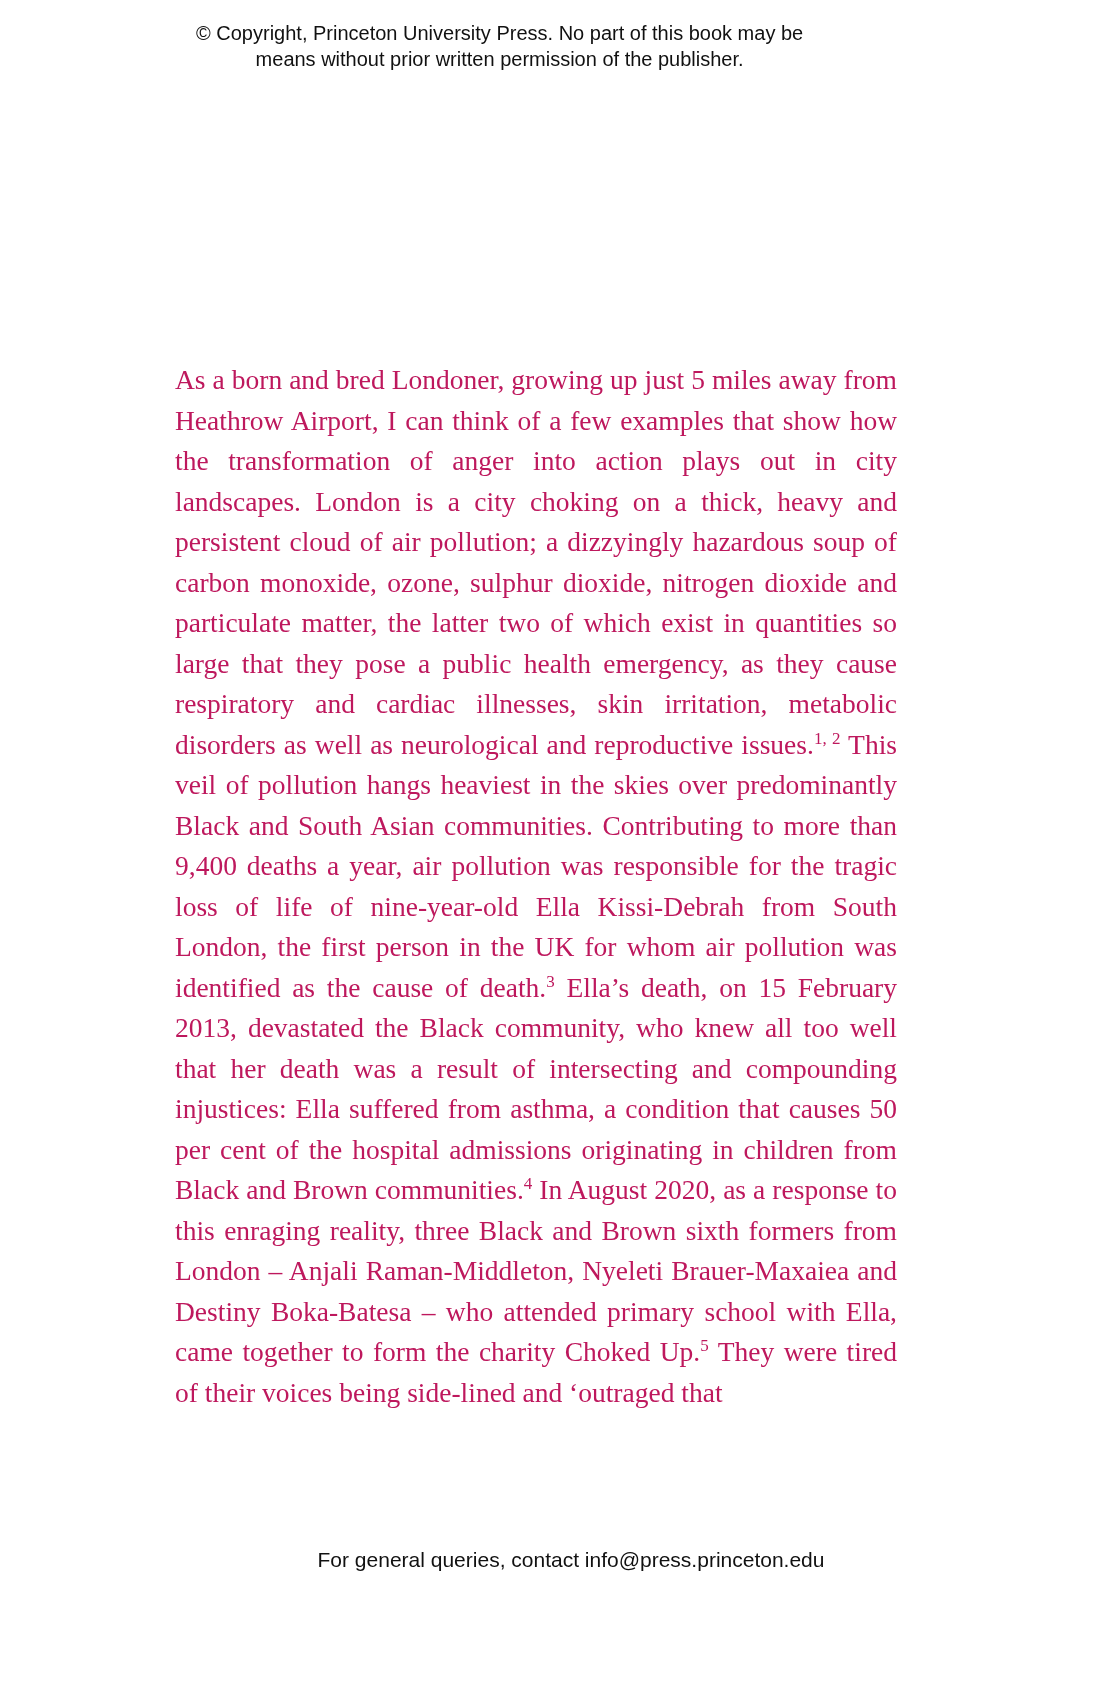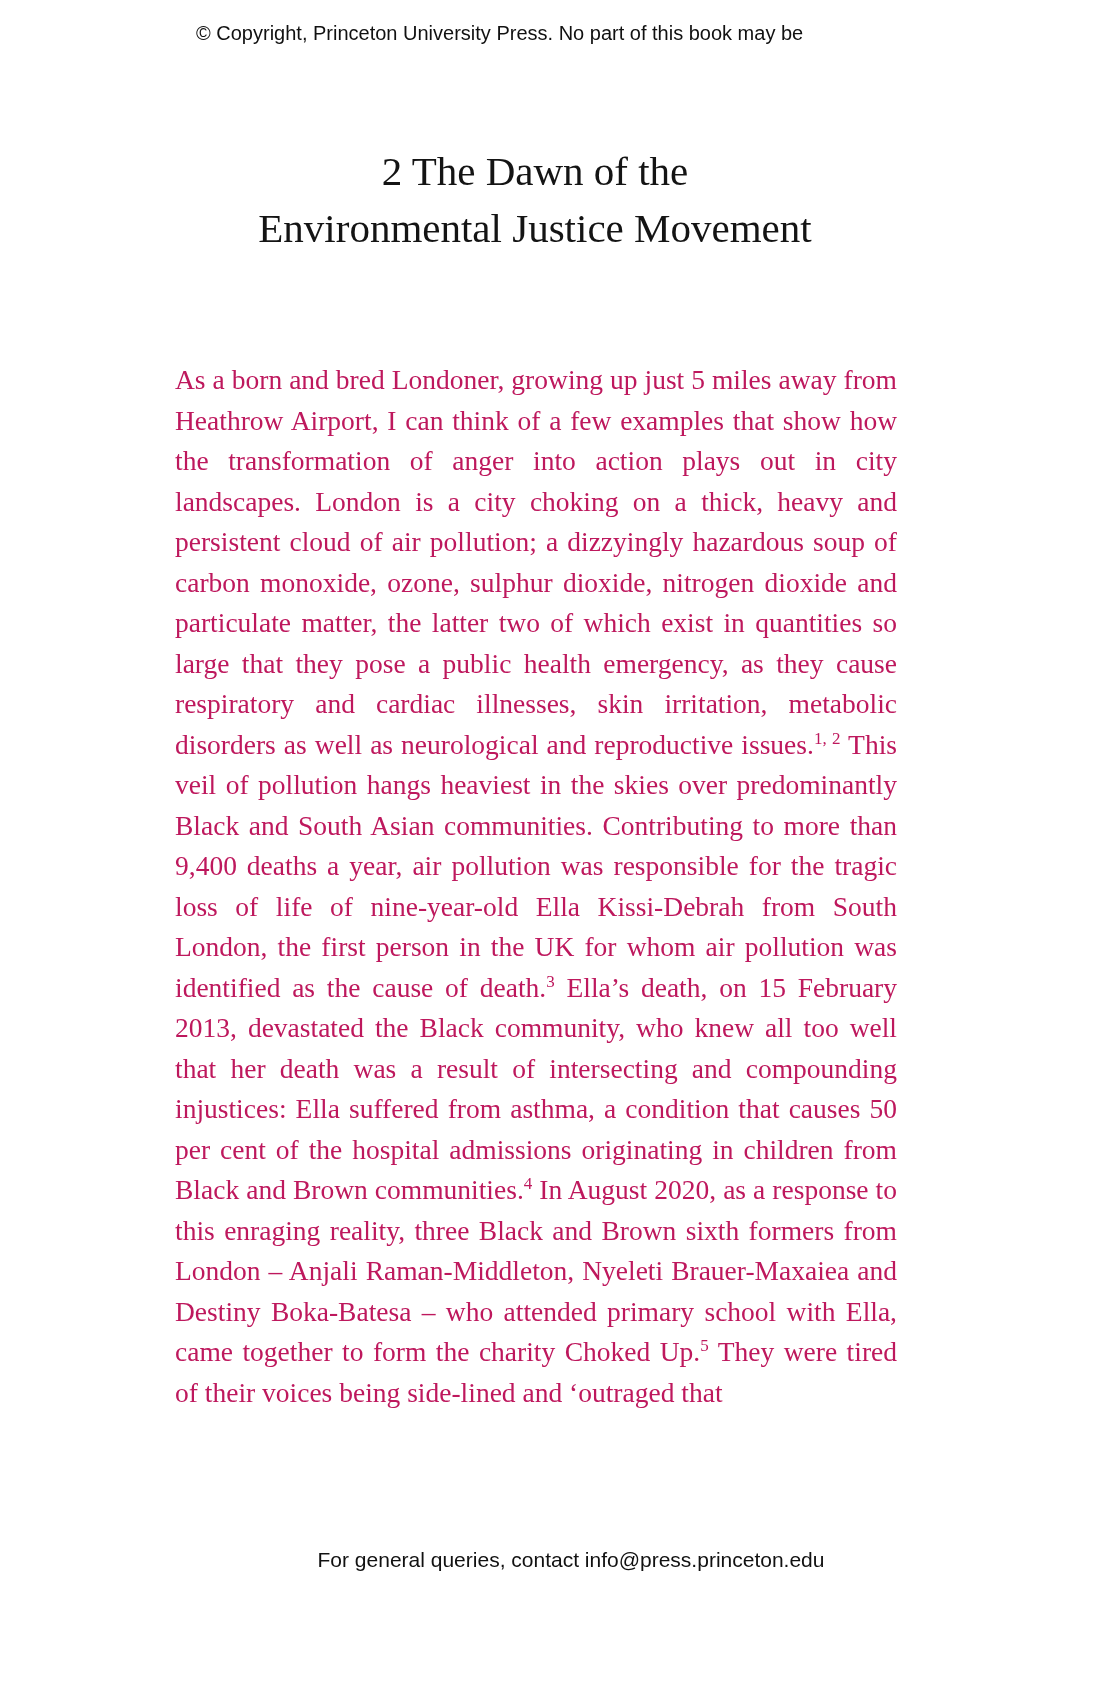--- a/index.html
+++ b/index.html
@@ -62,24 +62,21 @@
     margin-left: 21px;
   }
 </style>
 </head>
 <body>
 
 <div class="page">
 
   <div class="copyright">
     <div>© Copyright, Princeton University Press. No part of this book may be</div>
+    <div>means without prior written permission of the publisher.</div>
   </div>
 
-  <div class="chapter-title">
-    <div>2 The Dawn of the</div>
-    <div>Environmental Justice Movement</div>
-  </div>
 
   <p class="body-text"><span>As a born and bred Londoner, growing up just 5 miles away from Heathrow Airport, I can think of a few examples that show how the transformation of anger into action plays out in city landscapes. London is a city choking on a thick, heavy and persistent cloud of air pollution; a dizzyingly hazardous soup of carbon monoxide, ozone, sulphur dioxide, nitrogen dioxide and particulate matter, the latter two of which exist in quantities so large that they pose a public health emergency, as they cause respiratory and cardiac illnesses, skin irritation, metabolic disorders as well as neurological and reproductive issues.</span><sup>1, 2</sup><span> This veil of pollution hangs heaviest in the skies over predominantly Black and South Asian communities. Contributing to more than 9,400 deaths a year, air pollution was responsible for the tragic loss of life of nine-year-old Ella Kissi-Debrah from South London, the first person in the UK for whom air pollution was identified as the cause of death.</span><sup>3</sup><span> Ella’s death, on 15 February 2013, devastated the Black community, who knew all too well that her death was a result of intersecting and compounding injustices: Ella suffered from asthma, a condition that causes 50 per cent of the hospital admissions originating in children from Black and Brown communities.</span><sup>4</sup><span> In August 2020, as a response to this enraging reality, three Black and Brown sixth formers from London – Anjali Raman-Middleton, Nyeleti Brauer-Maxaiea and Destiny Boka-Batesa – who attended primary school with Ella, came together to form the charity Choked Up.</span><sup>5</sup><span> They were tired of their voices being side-lined and ‘outraged that</span></p>
 
   <div class="footer-note">For general queries, contact info@press.princeton.edu</div>
 
 </div>
 
 </body></html>

